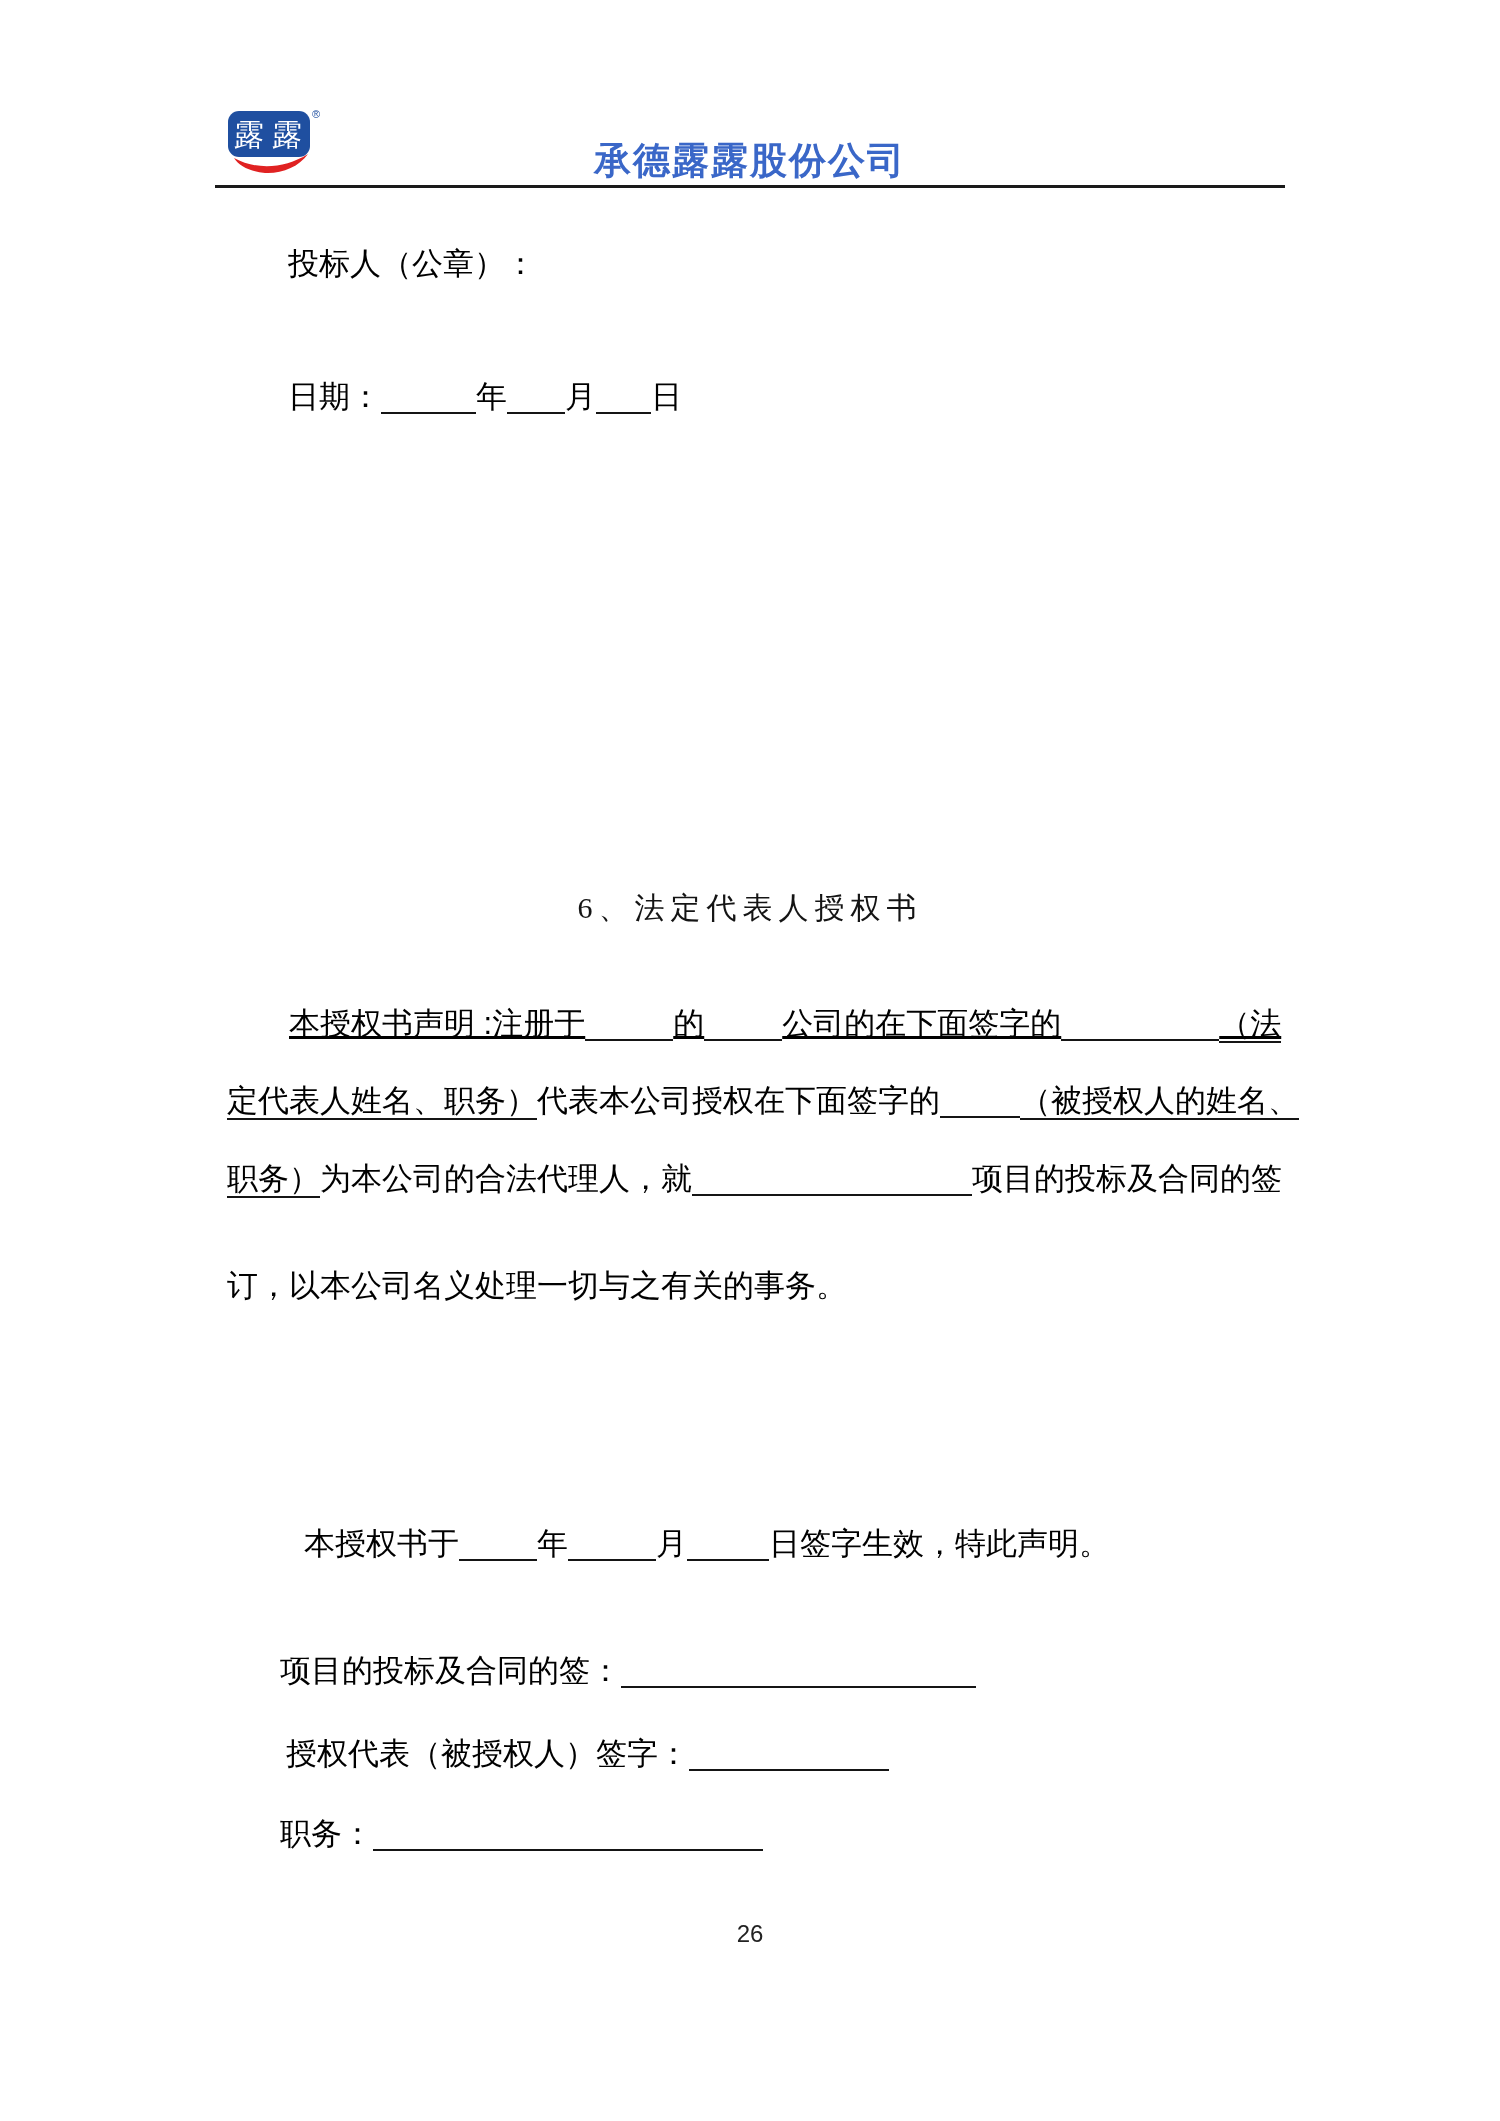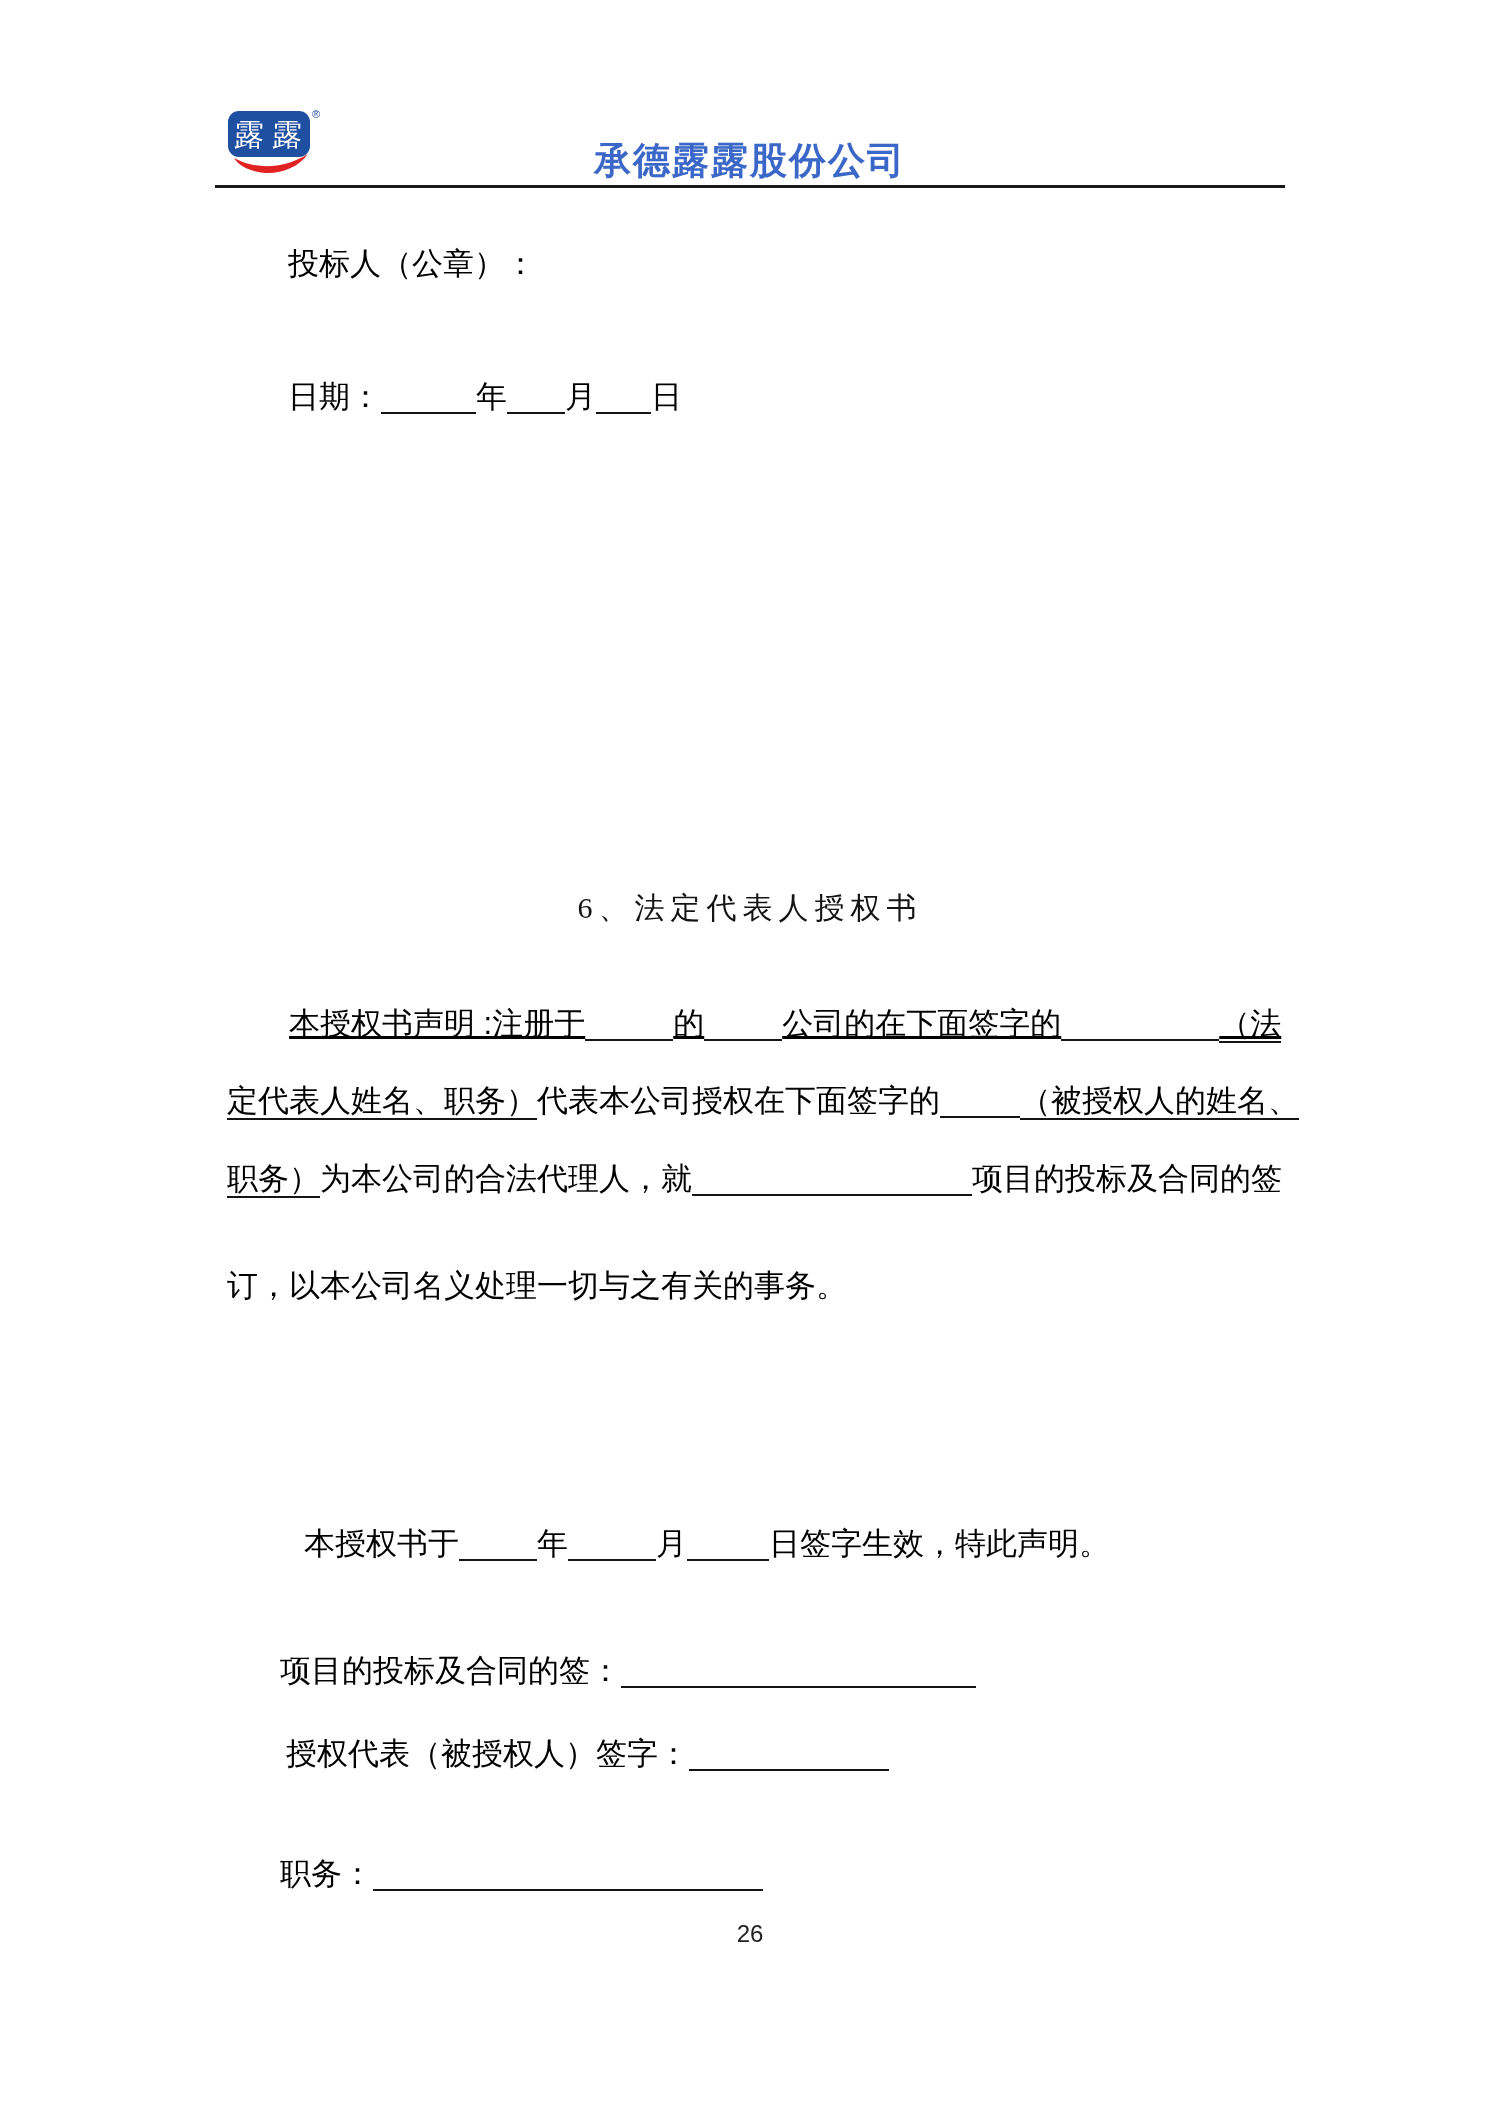--- a/index.html
+++ b/index.html
@@ -82,19 +82,19 @@
   </div>
 
   <div class="abs bodytext" style="left:280px;top:1652px;">
     <span>项目的投标及合同的签：</span><span class="blank" style="width:355px;"></span>
   </div>
 
   <div class="abs bodytext" style="left:280px;top:1735px;margin-left:6px;">
     <span>授权代表（被授权人）签字：</span><span class="blank" style="width:200px;"></span>
   </div>
 
-  <div class="abs bodytext" style="left:280px;top:1815px;margin-top:40px;">
+  <div class="abs bodytext" style="left:280px;top:1815px;">
     <span>职务：</span><span class="blank" style="width:390px;"></span>
   </div>
 
   <div class="abs pagenum">26</div>
 
 </div>
 
 </body></html>

